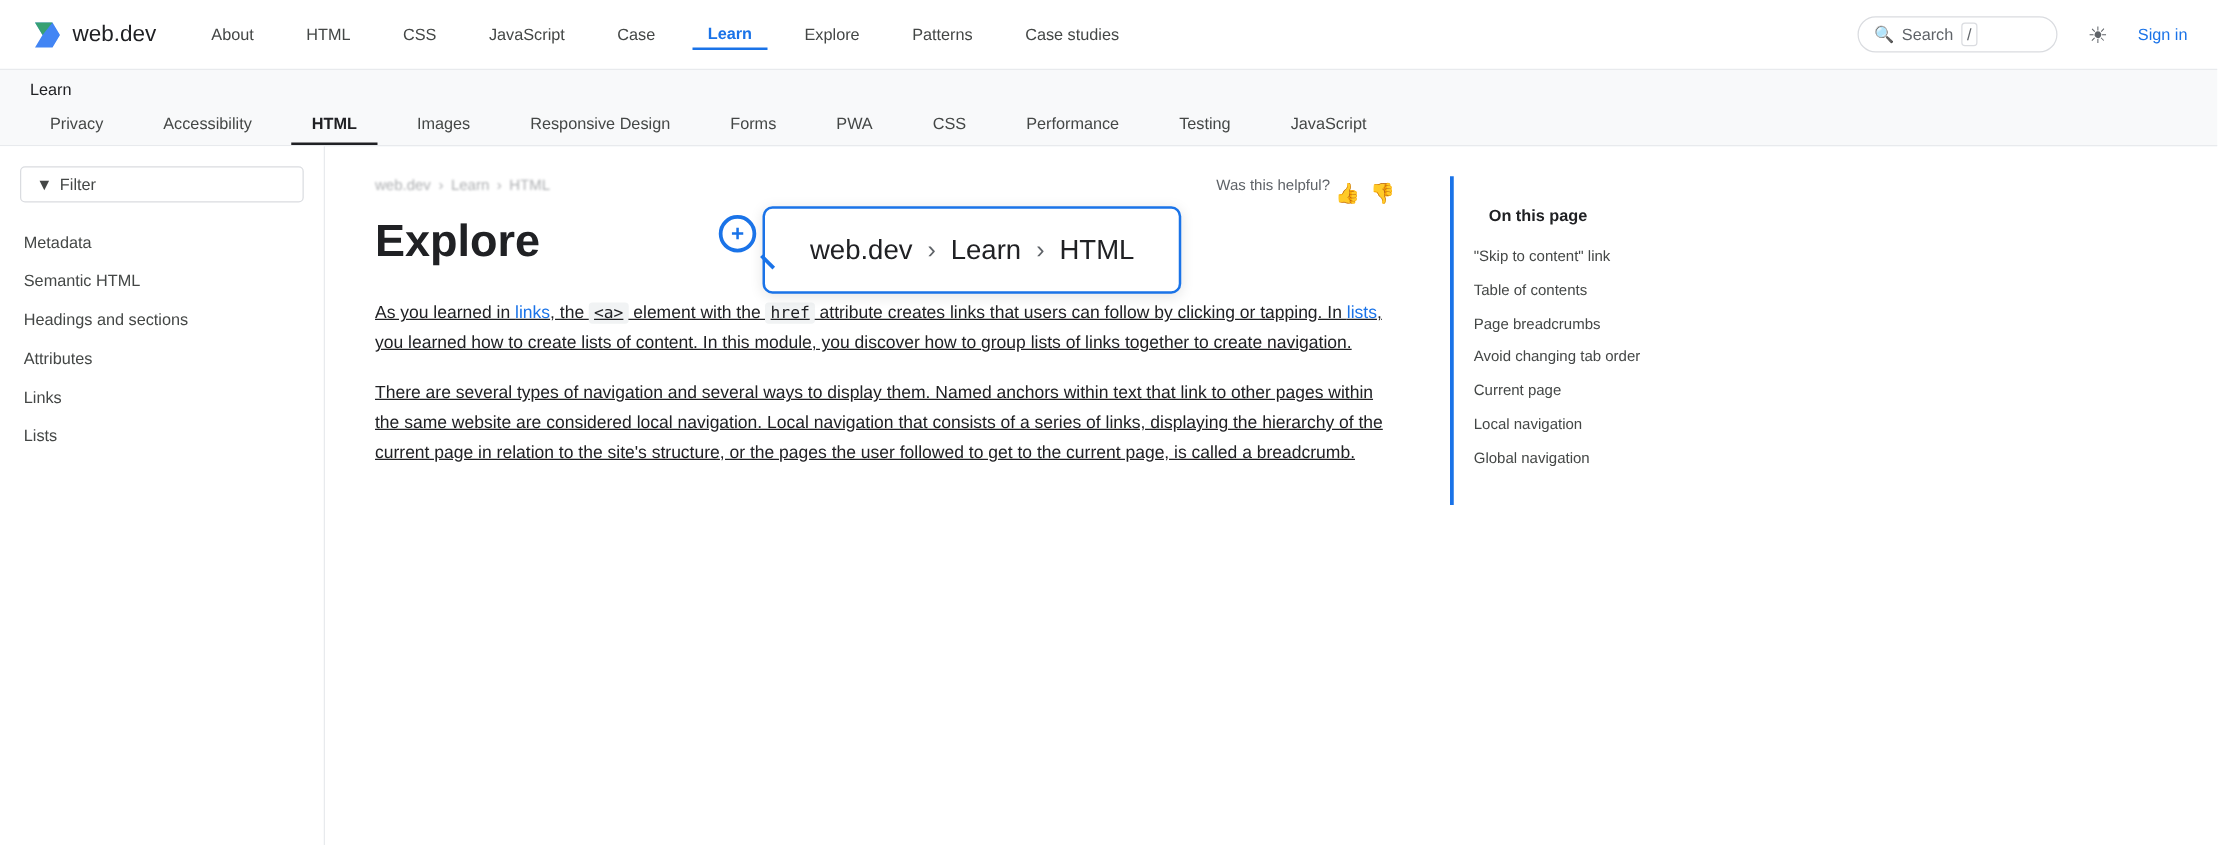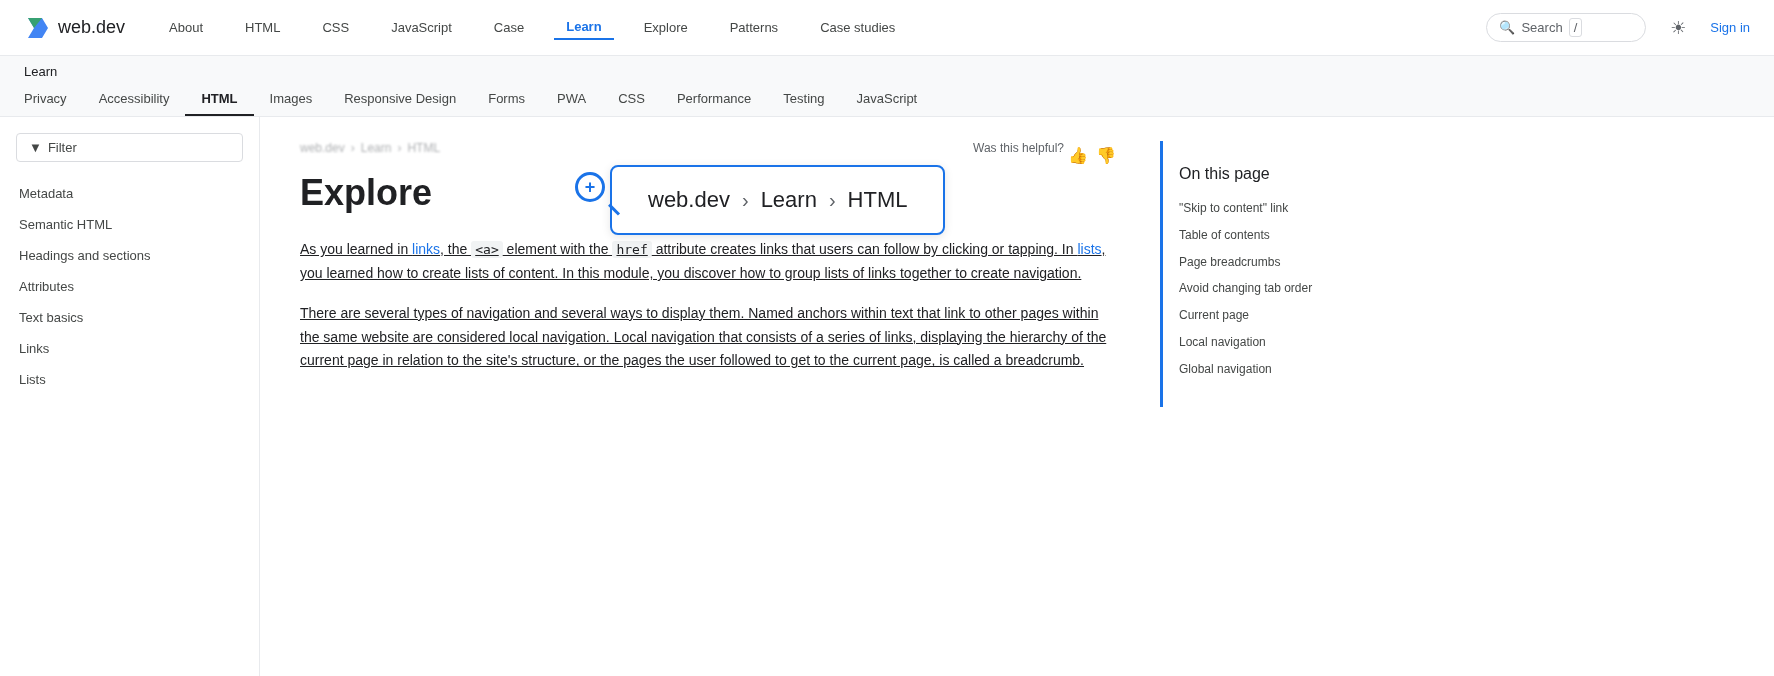--- a/index.html
+++ b/index.html
@@ -116,20 +116,21 @@
       overflow-x: auto;
     }
     .sub-tab {
       font-size: 13px;
       color: #444746;
       padding: 8px 16px;
       cursor: pointer;
       white-space: nowrap;
       border-bottom: 2px solid transparent;
       font-weight: 400;
+      margin-left: 16px;
     }
     .sub-tab.active {
       color: #202124;
       font-weight: 600;
       border-bottom: 2px solid #202124;
     }
     .sub-tab:first-child { padding-left: 0; }
 
     
     .main-layout {
@@ -299,24 +300,25 @@
     
     .right-sidebar {
       width: 220px;
       min-width: 220px;
       padding: 24px 16px;
       border-left: 3px solid #1a73e8;
       margin-top: 24px;
       height: fit-content;
     }
     .on-this-page-title {
-      font-size: 16px;
-      font-weight: 400;
+      font-size: 13px;
+      font-weight: 700;
       color: #202124;
       margin-bottom: 12px;
+      margin-left: 12px;
     }
     .toc-item {
       font-size: 12px;
       color: #444746;
       padding: 5px 0;
       cursor: pointer;
       line-height: 1.4;
     }
 
     
@@ -376,21 +378,20 @@
 
   <aside class="left-sidebar">
     <button class="filter-btn">
       <span>▼</span>
       <span>Filter</span>
     </button>
     <div class="sidebar-item">Metadata</div>
     <div class="sidebar-item">Semantic HTML</div>
     <div class="sidebar-item">Headings and sections</div>
     <div class="sidebar-item">Attributes</div>
-    <div class="sidebar-item">Text basics</div>
     <div class="sidebar-item">Links</div>
     <div class="sidebar-item">Lists</div>
   </aside>
 
   <main class="content-area" style="position:relative;">
 
     <div class="breadcrumb" style="filter: blur(1px); opacity:0.5;">
       <a>web.dev</a>
       <span class="sep">›</span>
       <a>Learn</a>

